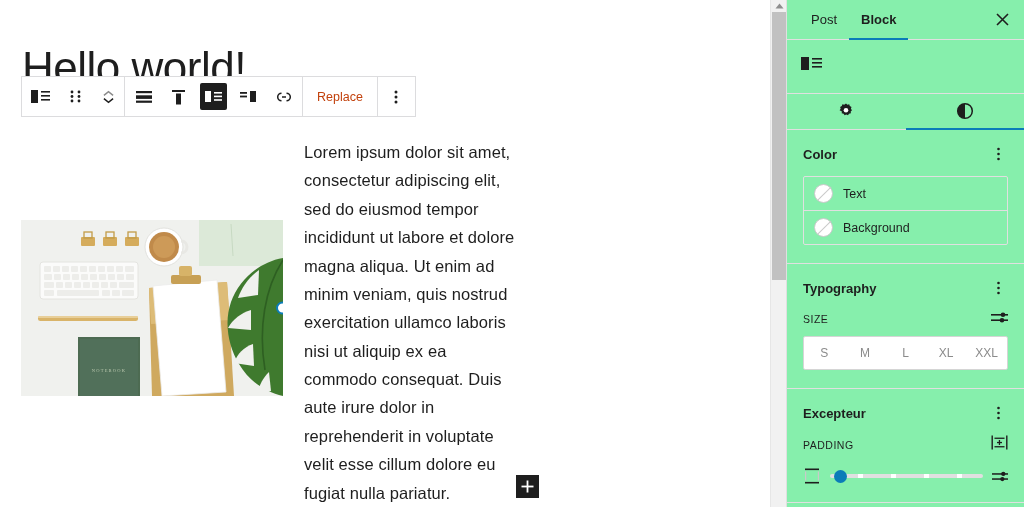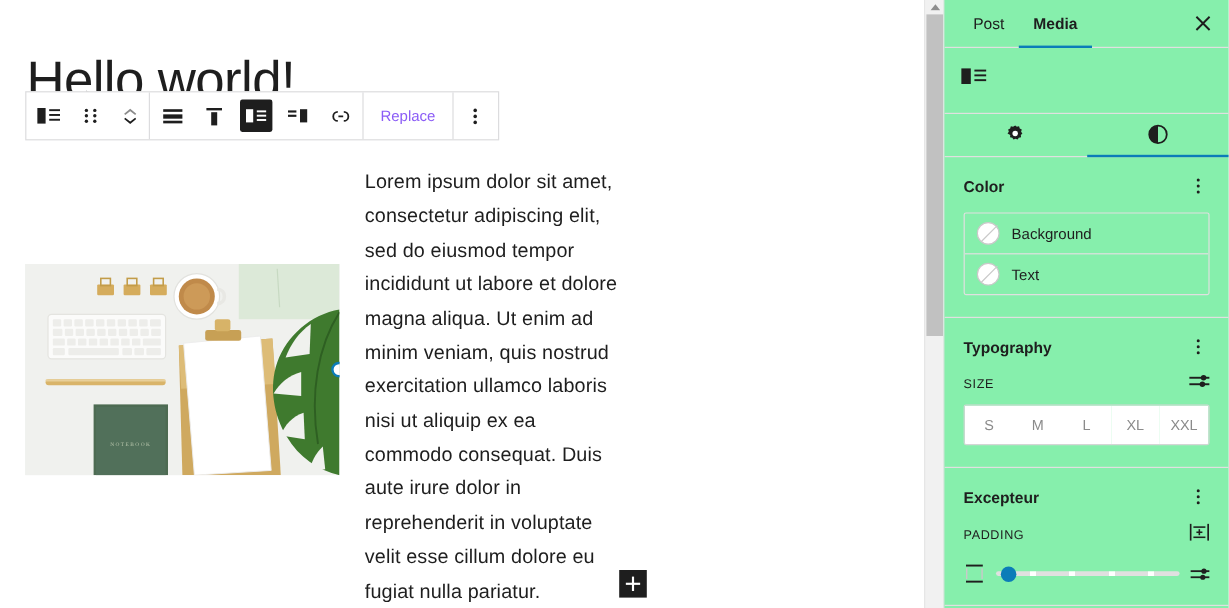--- a/index.html
+++ b/index.html
@@ -65,21 +65,21 @@
     color: #fff;
     width: 27px;
     height: 27px;
     border-radius: 2px;
     margin: 0 4px;
   }
   .tb-replace {
     display: flex; align-items: center; justify-content: center;
     padding: 0 13px;
     font-size: 12.5px;
-    color: #8b5cf6;
+    color: #c2410c;
     cursor: pointer;
     height: 39px;
   }
   .tb-mover {
     display: flex; flex-direction: column; align-items: center; justify-content: center;
     width: 30px; height: 39px; cursor: pointer;
   }
   .chev { display:block; width:11px; height:7px; }
 
   
@@ -534,21 +534,21 @@
           </svg>
       </div>
       <div class="sb-thumb"></div>
     </div>
   </div>
 
   <div class="sidebar">
 
     <div class="sb-header">
       <div class="sb-tab">Post</div>
-      <div class="sb-tab active">Media</div>
+      <div class="sb-tab active">Block</div>
       <div class="sb-close">
         <svg width="13" height="13" viewBox="0 0 13 13">
           <path d="M1 1L12 12M12 1L1 12" stroke="#1e1e1e" stroke-width="1.6"></path>
         </svg>
       </div>
     </div>
 
     <div class="sb-blockcard">
       <div class="bc-icon">
         <svg width="21" height="15" viewBox="0 0 21 15">
@@ -582,25 +582,25 @@
           <svg width="3" height="14" viewBox="0 0 3 14">
             <circle cx="1.5" cy="2" r="1.3" fill="#1e1e1e"></circle>
             <circle cx="1.5" cy="7" r="1.3" fill="#1e1e1e"></circle>
             <circle cx="1.5" cy="12" r="1.3" fill="#1e1e1e"></circle>
           </svg>
         </span>
       </div>
       <div class="color-list">
         <div class="color-row">
           <span class="swatch-empty"></span>
-          <span>Background</span>
+          <span>Text</span>
         </div>
         <div class="color-row">
           <span class="swatch-empty"></span>
-          <span>Text</span>
+          <span>Background</span>
         </div>
       </div>
     </div>
 
     <div class="panel">
       <div class="panel-head">
         <span class="panel-title">Typography</span>
         <span class="kebab">
           <svg width="3" height="14" viewBox="0 0 3 14">
             <circle cx="1.5" cy="2" r="1.3" fill="#1e1e1e"></circle>

